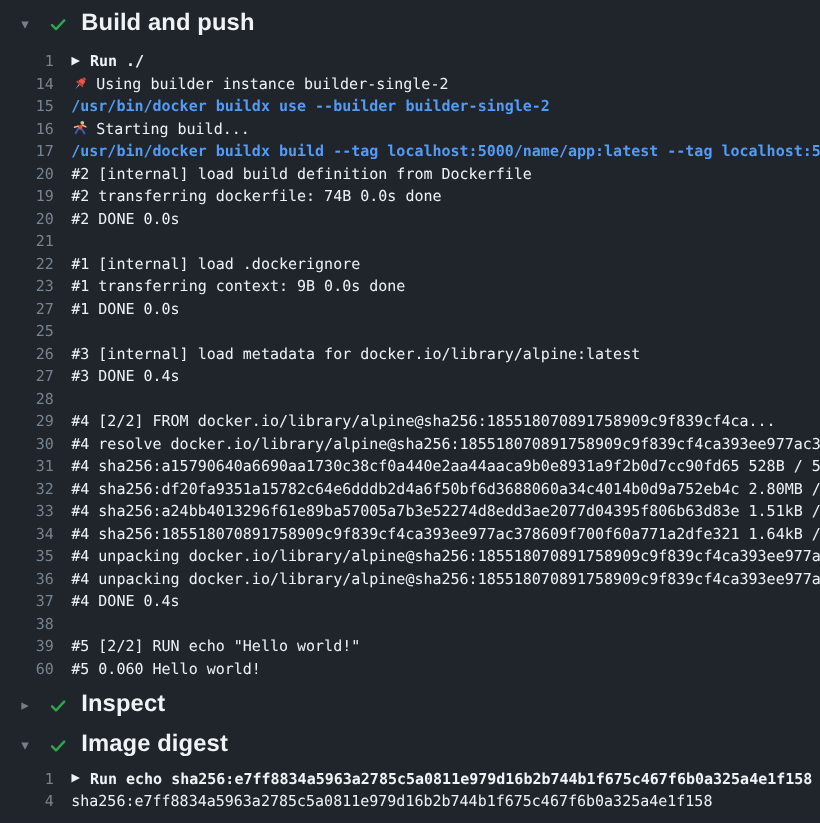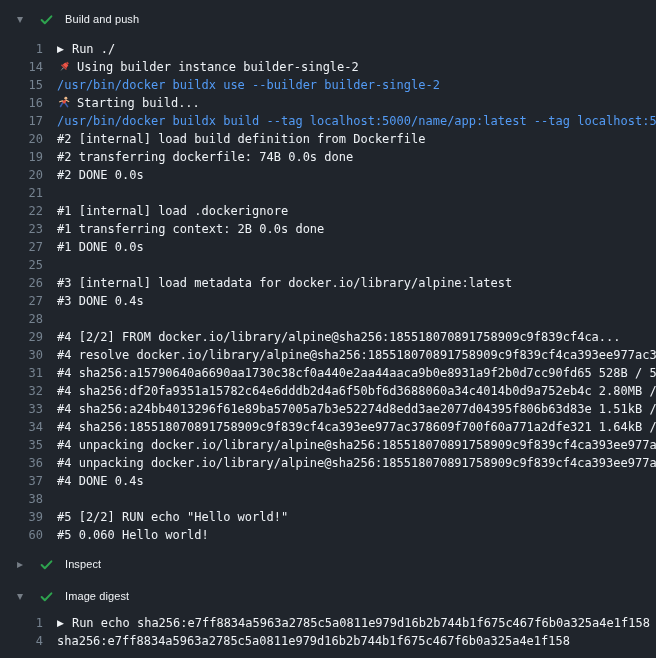--- a/index.html
+++ b/index.html
@@ -24,36 +24,36 @@
   }
   .group:first-child .ghdr{height:38px;}
   .chev{
     width:13px;min-width:13px;color:var(--chevron);font-size:12px;line-height:12px;
     font-family:"DejaVu Sans","Liberation Sans",sans-serif;text-align:left;
   }
   .check{margin-left:9px;display:flex;align-items:center;color:var(--success);}
   .title{
     margin-left:11px;color:var(--title);
     font-family:"Liberation Sans","DejaVu Sans",sans-serif;
-    font-weight:400;font-size:11px;letter-spacing:.1px;
+    font-weight:700;font-size:19px;letter-spacing:.1px;
   }
   .lines{padding:2px 0 4px 0;}
   .row{
     display:flex;align-items:center;height:18px;line-height:18px;
     font-size:12px;white-space:pre;overflow:hidden;width:656px;
   }
   .num{
     width:43px;min-width:43px;text-align:right;color:var(--line_number);
   }
   .content{
     margin-left:14px;display:flex;align-items:center;white-space:pre;
     color:var(--text);flex:1;overflow:hidden;
   }
-  .cmd{color:var(--command);font-weight:400;}
-  .runline{font-weight:400;color:var(--title);}
+  .cmd{color:var(--command);font-weight:700;}
+  .runline{font-weight:700;color:var(--title);}
   .play{
     font-size:9px;margin-right:8px;color:var(--title);
     font-family:"DejaVu Sans","Liberation Sans",sans-serif;line-height:18px;
   }
   .eicon{width:14px;height:14px;min-width:14px;margin-right:6px;display:inline-flex;align-items:center;}
   .eicon svg{display:block;}
 </style>
 </head>
 <body>
 
@@ -120,21 +120,21 @@
         <div class="row">
     <span class="num">21</span>
     <span class="content"><span></span></span>
   </div>
         <div class="row">
     <span class="num">22</span>
     <span class="content"><span>#1 [internal] load .dockerignore</span></span>
   </div>
         <div class="row">
     <span class="num">23</span>
-    <span class="content"><span>#1 transferring context: 2B 0.0s done</span></span>
+    <span class="content"><span>#1 transferring context: 9B 0.0s done</span></span>
   </div>
         <div class="row">
     <span class="num">27</span>
     <span class="content"><span>#1 DONE 0.0s</span></span>
   </div>
         <div class="row">
     <span class="num">25</span>
     <span class="content"><span></span></span>
   </div>
         <div class="row">

